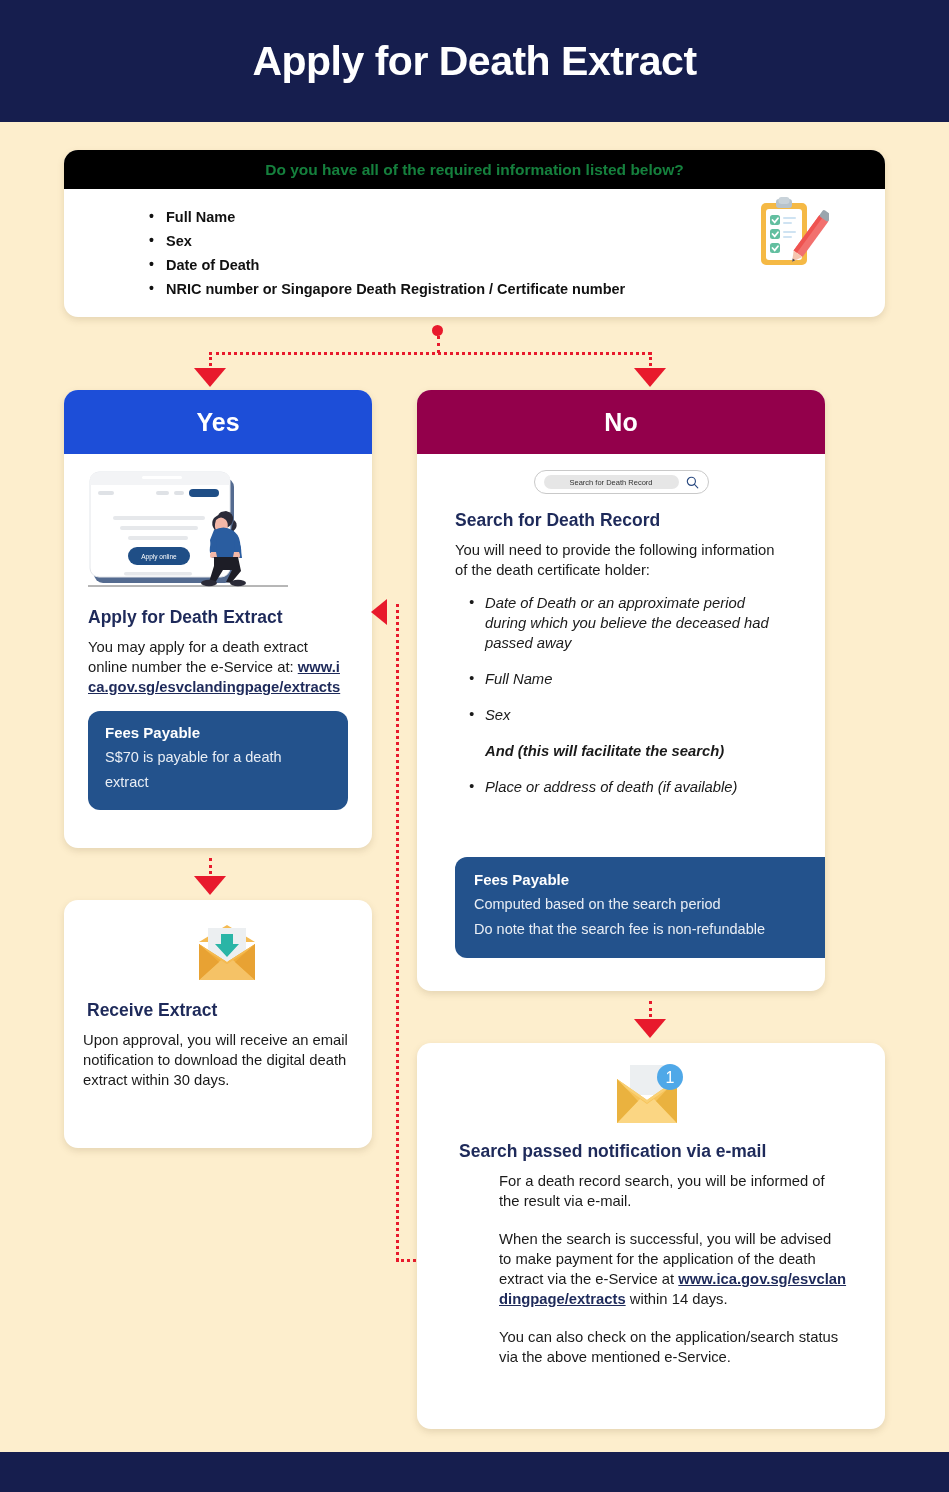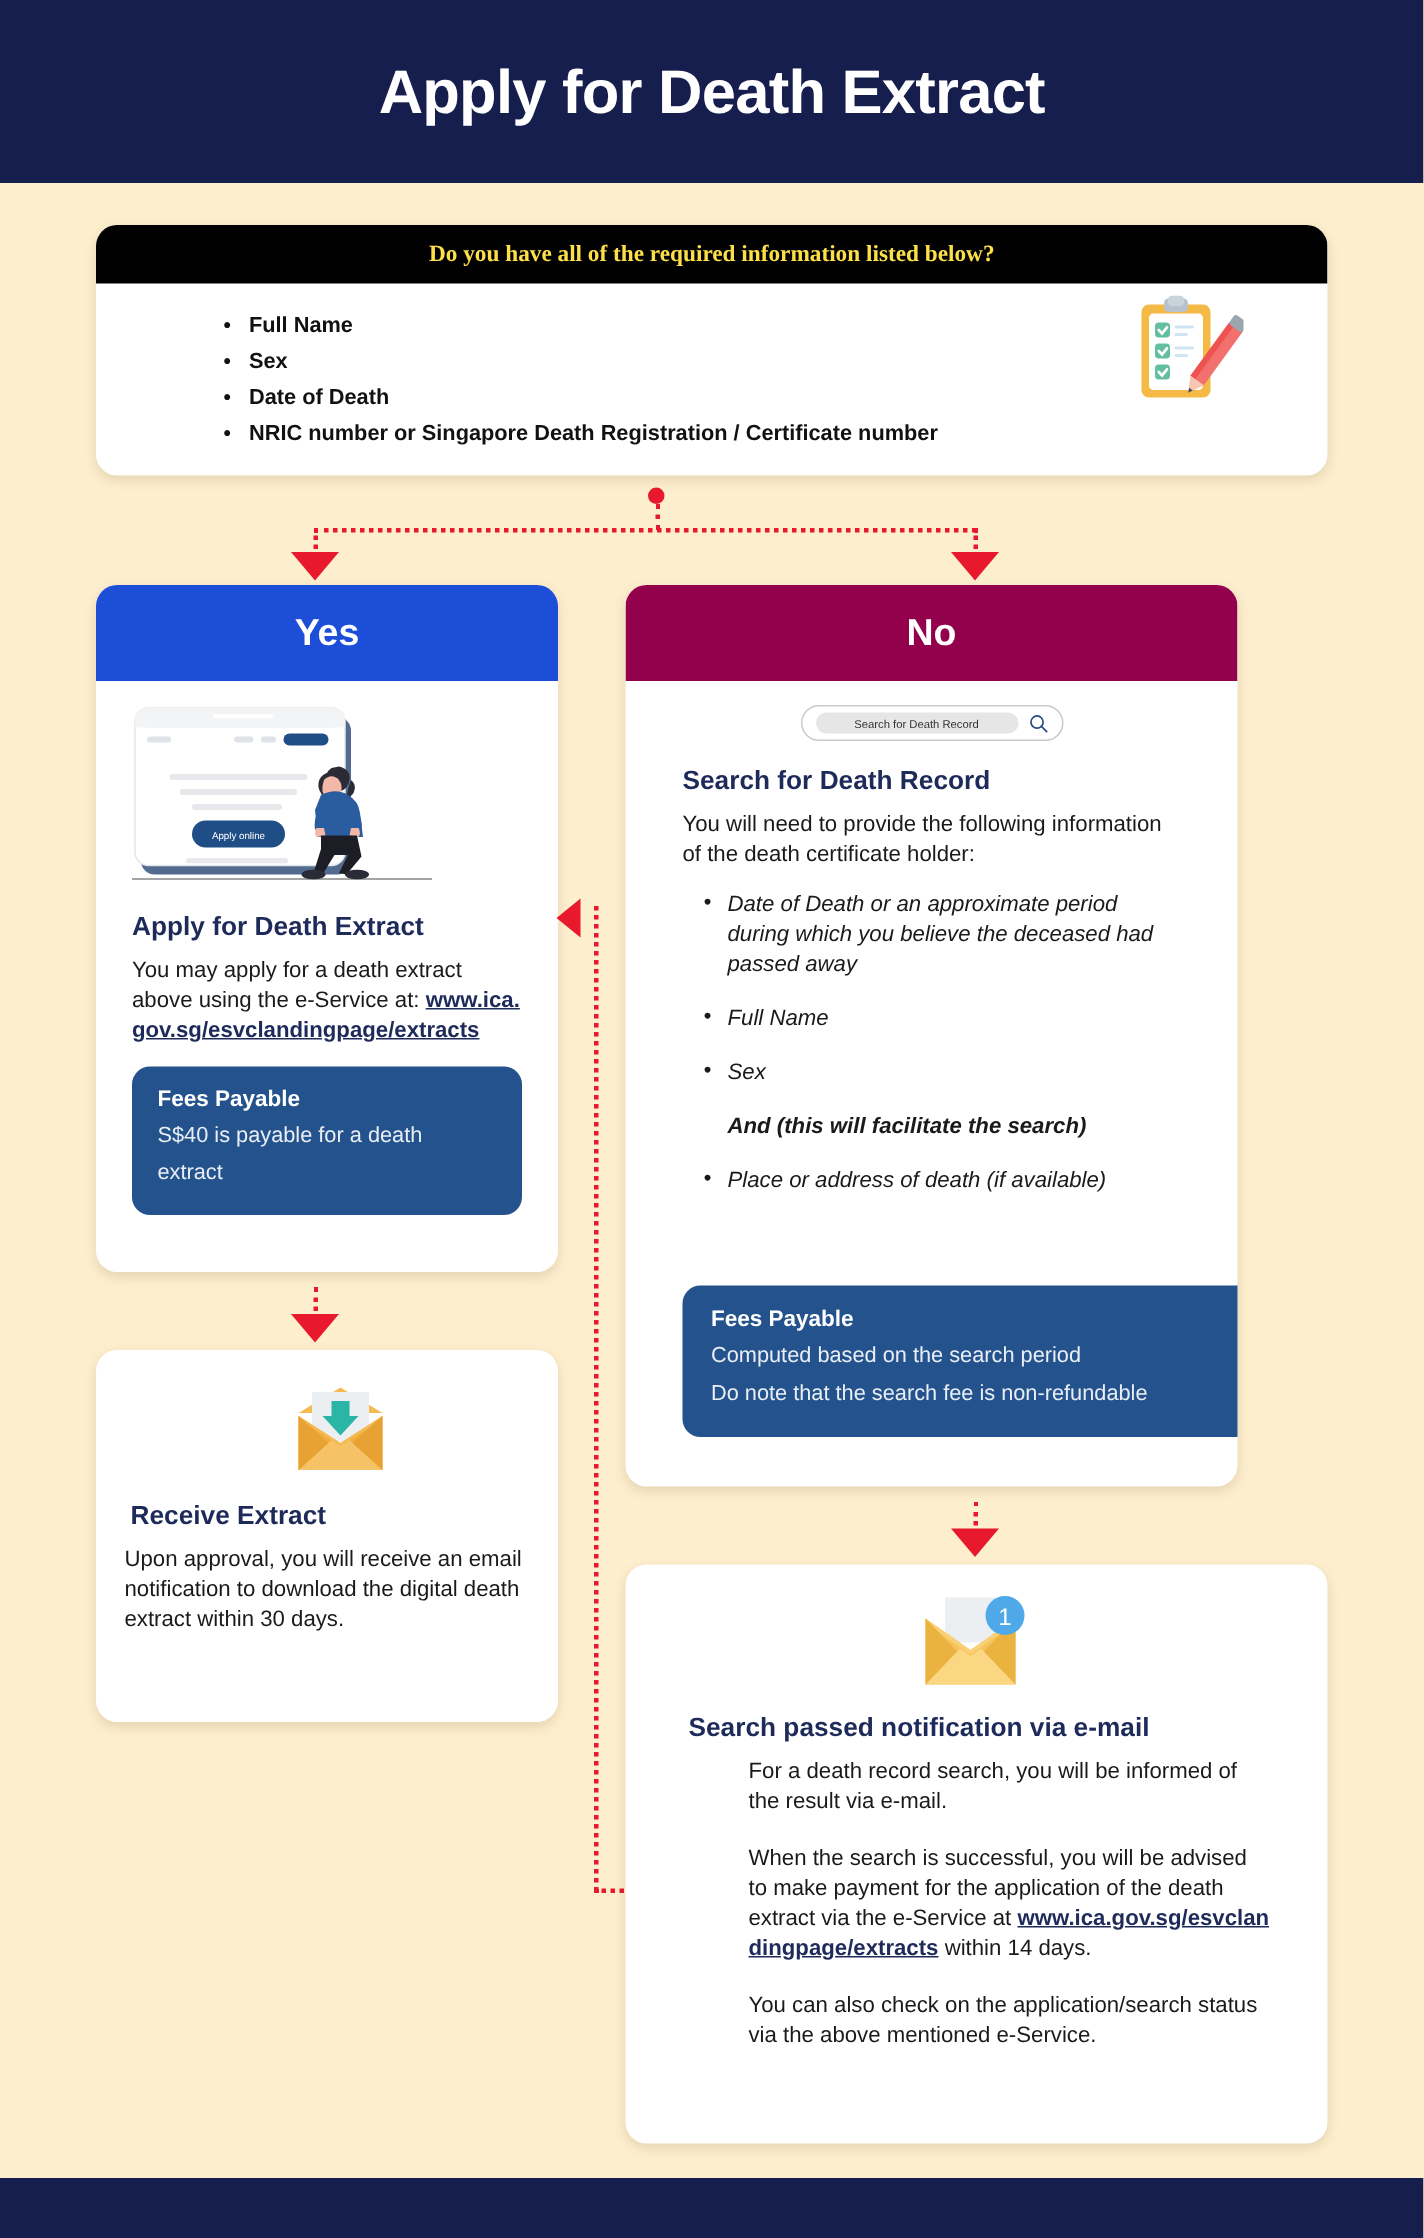--- a/index.html
+++ b/index.html
@@ -51,24 +51,23 @@
   
   #req-card { left: 64px; top: 150px; width: 821px; height: 167px; }
   .req-head {
     background: #000000;
     height: 39px;
     display: flex;
     align-items: center;
     justify-content: center;
   }
   .req-head span {
-    color: #fde047;
+    color: #15803d;
     font-size: 15.5px;
     font-weight: bold;
-    font-family: Liberation Serif, serif;
   }
   .req-body { position: relative; height: 128px; padding: 18px 0 0 0; }
   .req-list { list-style: none; margin-left: 85px; }
   .req-list li {
     font-size: 14.5px;
     font-weight: bold;
     color: #111111;
     line-height: 20px;
     padding-left: 17px;
     position: relative;
@@ -333,26 +332,26 @@
         <path d="M124 72 q-3 7 -2 13 l6 1 l1 -14 z" fill="#2a5da0"></path>
         <path d="M150 72 q4 7 3 13 l-6 1 l-1 -14 z" fill="#2a5da0"></path>
         <path d="M123 84 q-2 4 0 6 l6 -1 l-1 -5 z" fill="#f3b8a8"></path>
         <path d="M151 84 q2 4 0 6 l-6 -1 l1 -5 z" fill="#f3b8a8"></path>
         <path d="M126 89 l24 0 l3 14 l-10 12 l-5 -1 l6 -12 l-9 0 l-8 13 l-6 -1 l5 -16 z" fill="#1d1d26"></path>
         <ellipse cx="121" cy="115" rx="8" ry="3.2" fill="#2b2b38"></ellipse>
         <ellipse cx="150" cy="115" rx="8" ry="3.2" fill="#2b2b38"></ellipse>
       </g>
     </svg>
     <h3 class="sec-title">Apply for Death Extract</h3>
-    <p class="sec-text"><span>You may apply for a death extract above using the e-Service at:</span>
+    <p class="sec-text"><span>You may apply for a death extract online number the e-Service at:</span>
       <a class="link" href="#">www.ica.gov.sg/esvclandingpage/extracts</a>
     </p>
     <div class="fees-box">
       <div class="fees-title">Fees Payable</div>
-      <div class="fees-line">S$40 is payable for a death</div>
+      <div class="fees-line">S$70 is payable for a death</div>
       <div class="fees-line">extract</div>
     </div>
   </div>
 </div>
 
 <div class="dot-v" style="left:209px; top:858px; height:22px;"></div>
 <div class="arrow-down" style="left:194px; top:876px;"></div>
 
 <div class="card" id="no-card">
   <div class="branch-head head-no">

